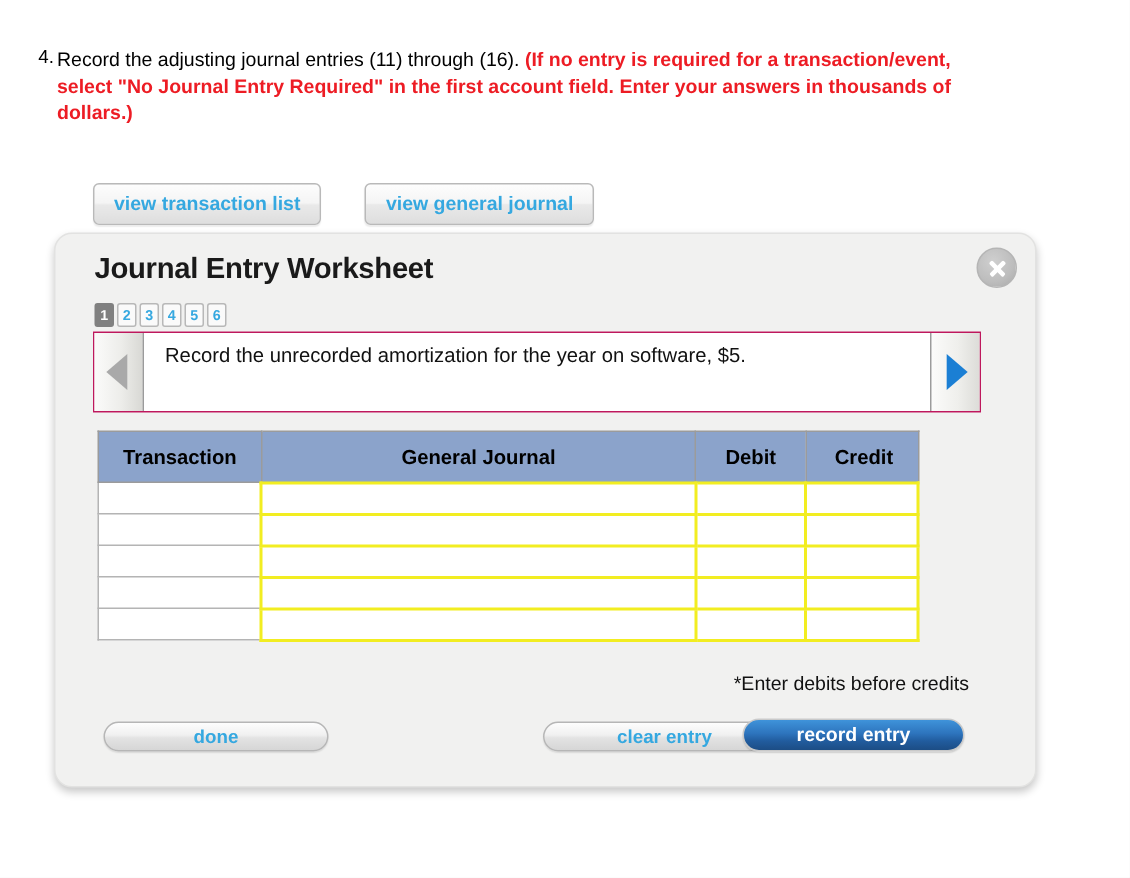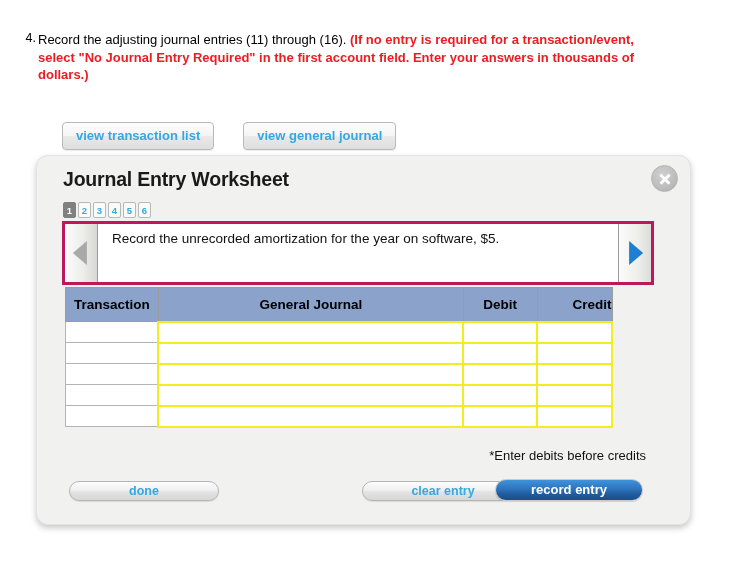--- a/index.html
+++ b/index.html
@@ -116,23 +116,23 @@
   .step-tab.active {
     background: #808080;
     border-color: #808080;
     color: #ffffff;
   }
 
   
   #instr-wrap {
     position: absolute;
     left: 25px; top: 65px;
-    width: 592px; height: 64px;
+    width: 592px; height: 54px;
     display: flex;
-    border: 3px solid #be185d;
+    border: 1px solid #be185d;
     background: #ffffff;
   }
   .nav-arrow {
     width: 33px;
     flex: 0 0 33px;
     background: linear-gradient(to right, #fbfbfa 0%, #ededea 55%, #d8d8d4 100%);
     position: relative;
     cursor: pointer;
   }
   .nav-arrow.left  { border-right: 1px solid #9b9b9b; }
@@ -170,21 +170,21 @@
     border-collapse: collapse;
     font-size: 12.5px;
   }
   #jtable th {
     background: #8ba3cb;
     border: 1px solid #9b9b9b;
     color: #000;
     font-size: 13.5px;
     font-weight: bold;
     height: 34px;
-    padding: 0 0;
+    padding: 0 16px;
   }
   #jtable td {
     height: 21px;
     padding: 0;
     border: 1px solid #b4b4b4;
     background: #ffffff;
   }
   #jtable td.trn {
     text-align: center;
     color: #001a4d;

